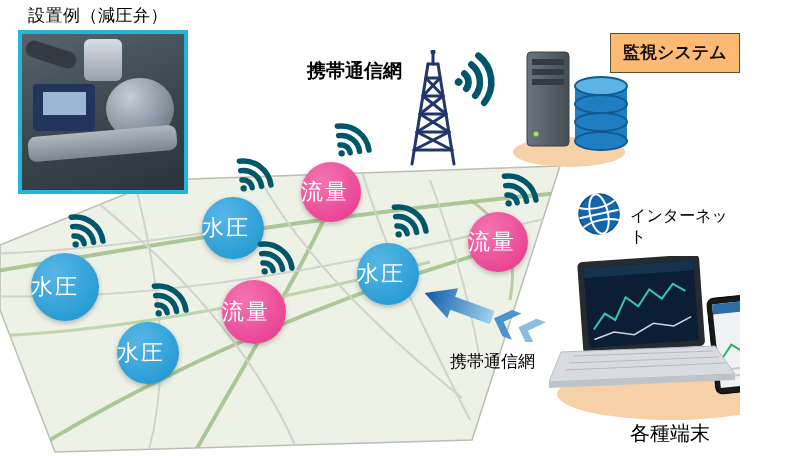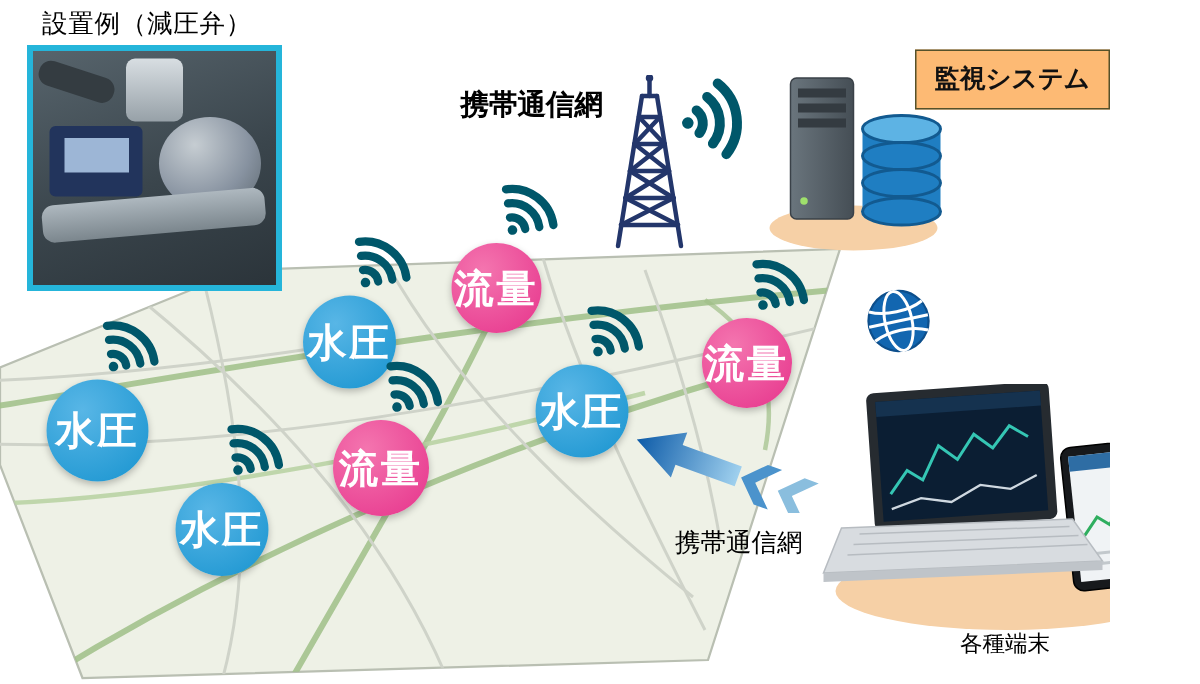--- a/index.html
+++ b/index.html
@@ -13,41 +13,41 @@
   .p-cyl{position:absolute;left:38%;top:3%;width:24%;height:27%;background:linear-gradient(#d8dee2,#97a1a8);border-radius:6px;}
   .p-hose{position:absolute;left:2%;top:8%;width:32%;height:11%;background:#343c41;border-radius:8px;transform:rotate(18deg);}
   .p-valve{position:absolute;right:6%;top:28%;width:42%;height:40%;border-radius:50%;
            background:radial-gradient(circle at 35% 30%,#c6cdd2,#8792a0 60%,#5c676e);}
   .p-meter{position:absolute;left:7%;top:32%;width:38%;height:30%;background:#22345c;border-radius:4px;}
   .p-screen{position:absolute;left:15%;top:18%;width:70%;height:48%;background:#9db6d6;}
   .p-pipe{position:absolute;left:4%;top:62%;width:92%;height:16%;background:linear-gradient(#aeb8bf,#7b868d);border-radius:8px;transform:rotate(-5deg);}
   
   .map-svg{left:0;top:0;z-index:1;}
   .sensor-layer{left:0;top:0;width:800px;height:456px;z-index:3;pointer-events:none;}
-  .sensor{position:absolute;border-radius:50%;display:flex;align-items:center;justify-content:center;
-          color:#fff;font-weight:bold;font-size:26px;letter-spacing:2px;
+  .sensor{position:absolute;border-radius:50%;display:flex;align-items:center;
+          color:#fff;font-weight:normal;font-size:22px;letter-spacing:2px;
           box-shadow:0 2px 5px rgba(0,0,0,.25);}
   .wifi{position:absolute;width:42px;height:42px;transform:rotate(-8deg);}
   .tower-wifi{left:462px;top:58px;transform:rotate(38deg) scale(1.2);z-index:4;}
   
   .network-label{left:262px;top:58px;width:140px;text-align:right;font-size:19px;line-height:1.35;color:#000;z-index:4;font-weight:700;}
   .tower{left:400px;top:50px;z-index:2;}
   
   .cloud-box{left:610px;top:33px;background:#fdba74;border:1.5px solid #55512a;padding:6px 12px;
              font-size:17px;font-weight:700;line-height:1.5;color:#111;z-index:6;}
   .server{left:505px;top:46px;z-index:5;}
   
   .globe{left:575px;top:190px;z-index:5;}
   .internet-label{left:630px;top:206px;font-size:16px;color:#000;z-index:5;font-weight:500;}
   
   .arrow{left:424px;top:272px;z-index:4;}
   .remote-label{left:450px;top:350px;font-size:17px;color:#000;z-index:5;font-weight:500;}
   
   .devices{left:543px;top:256px;z-index:5;}
-  .devices-label{left:545px;top:420px;width:250px;text-align:center;font-size:15px;color:#000;z-index:6;font-weight:500;}
+  .devices-label{left:545px;top:420px;width:250px;text-align:center;font-size:20px;color:#000;z-index:6;font-weight:500;}
 </style>
 </head>
 <body>
 
 <div class="stage">
 
   <svg class="abs map-svg" width="800" height="456" viewBox="0 0 800 456">
     <defs>
       <clipPath id="mapclip">
           <polygon points="160,180 560,166 472,440 55,452 0,310 0,245"></polygon>
@@ -226,20 +226,21 @@
     <g transform="rotate(-12 24 24)">
       <circle cx="24" cy="24" r="20" fill="#1266b0" stroke="#0d4f8c" stroke-width="1.5"></circle>
       <g fill="none" stroke="#ffffff" stroke-width="2">
         <ellipse cx="24" cy="24" rx="9" ry="20"></ellipse>
         <path d="M4,24 L44,24"></path>
         <path d="M6,14 C16,19 32,19 42,14"></path>
         <path d="M6,34 C16,29 32,29 42,34"></path>
       </g>
     </g>
   </svg>
+  <div class="abs internet-label">インターネット</div>
 
   <svg class="abs arrow" width="135" height="70" viewBox="0 0 135 70">
     <defs>
       <linearGradient id="ag" x1="0" y1="0" x2="1" y2="0">
         <stop offset="0" stop-color="#0d5ba8"></stop>
           <stop offset="1" stop-color="#9fd0ee"></stop>
       </linearGradient>
     </defs>
     <g transform="translate(6,6) rotate(20)">
       <path d="M0,16 L30,0 L30,9 L72,9 L72,23 L30,23 L30,32 Z" fill="url(#ag)"></path>

